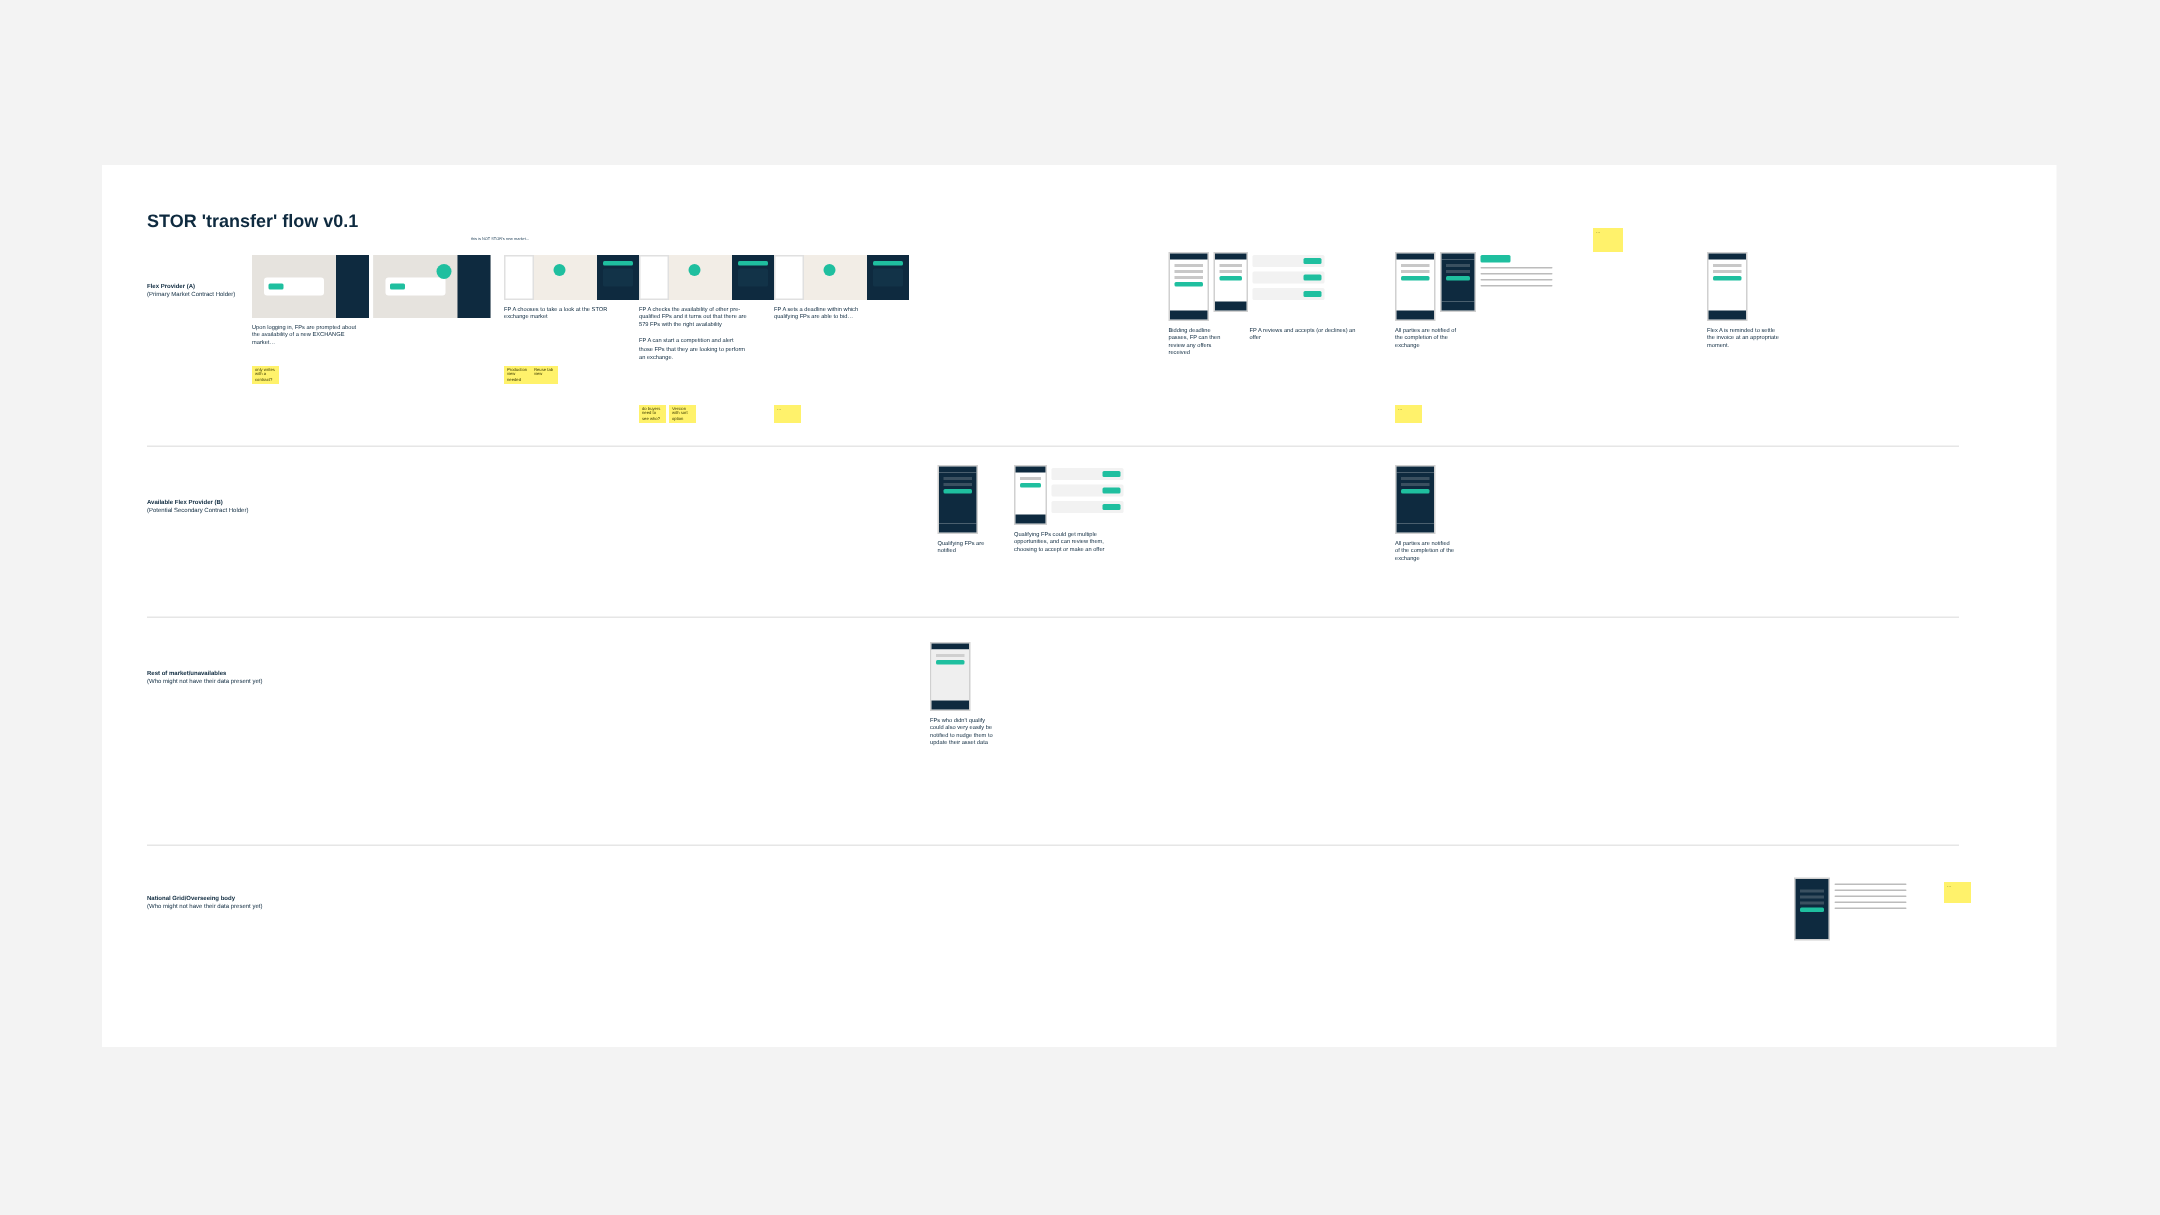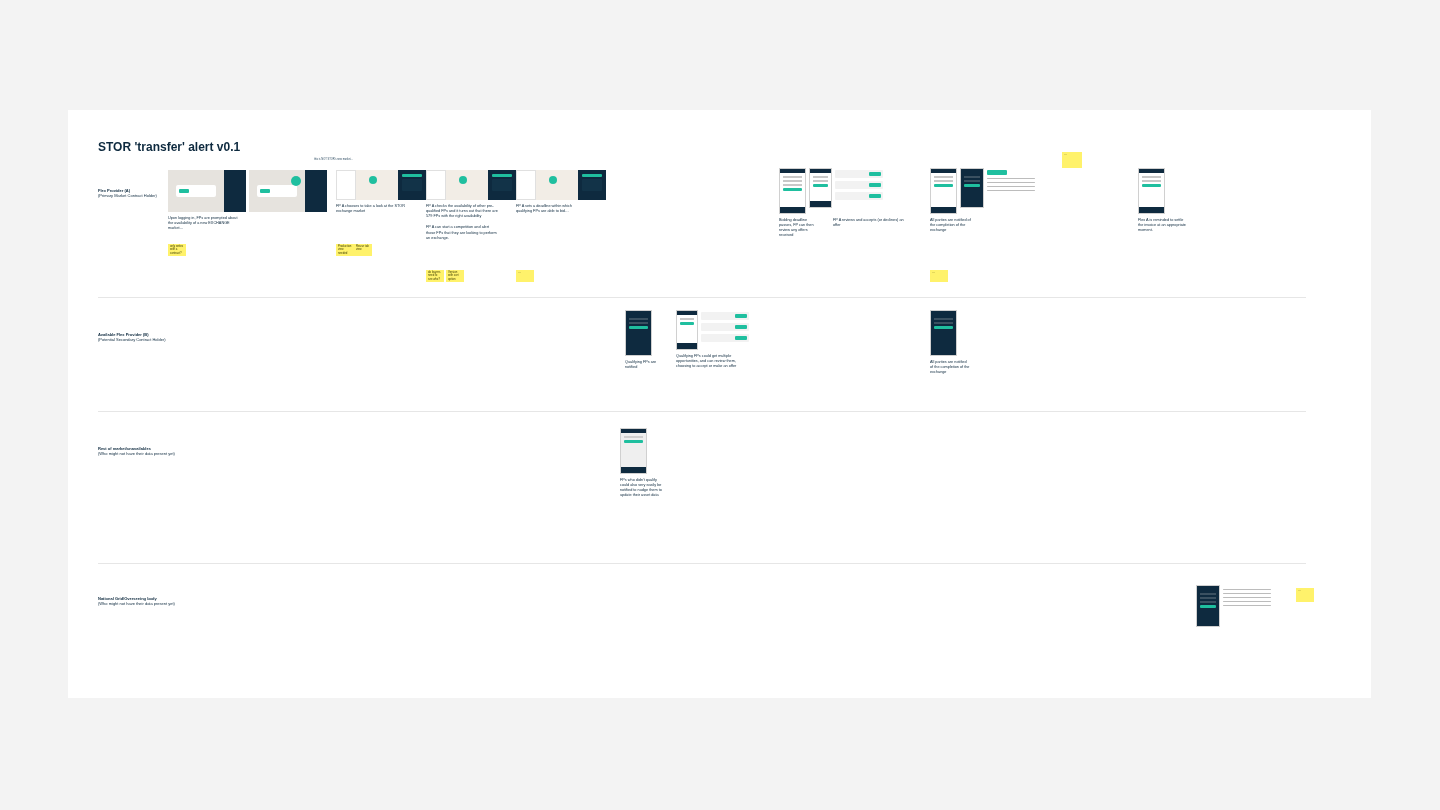--- a/index.html
+++ b/index.html
@@ -221,21 +221,21 @@
   .pair { display: flex; gap: 3px; }
 
 </style>
 </head>
 <body>
 
 <div class="viewport">
 
   <div class="artboard"></div>
 
-  <div class="title">STOR 'transfer' alert v0.1</div>
+  <div class="title">STOR 'transfer' flow v0.1</div>
   <div class="tinylabel" style="left:314px; top:158px;">this is NOT STOR's new market...</div>
 
   <div class="lane-label" style="top:188px">
     <span class="bold">Flex Provider (A)</span>
     <span class="sub">(Primary Market Contract Holder)</span>
   </div>
   <div class="lane-label" style="top:332px">
     <span class="bold">Available Flex Provider (B)</span>
     <span class="sub">(Potential Secondary Contract Holder)</span>
   </div>

